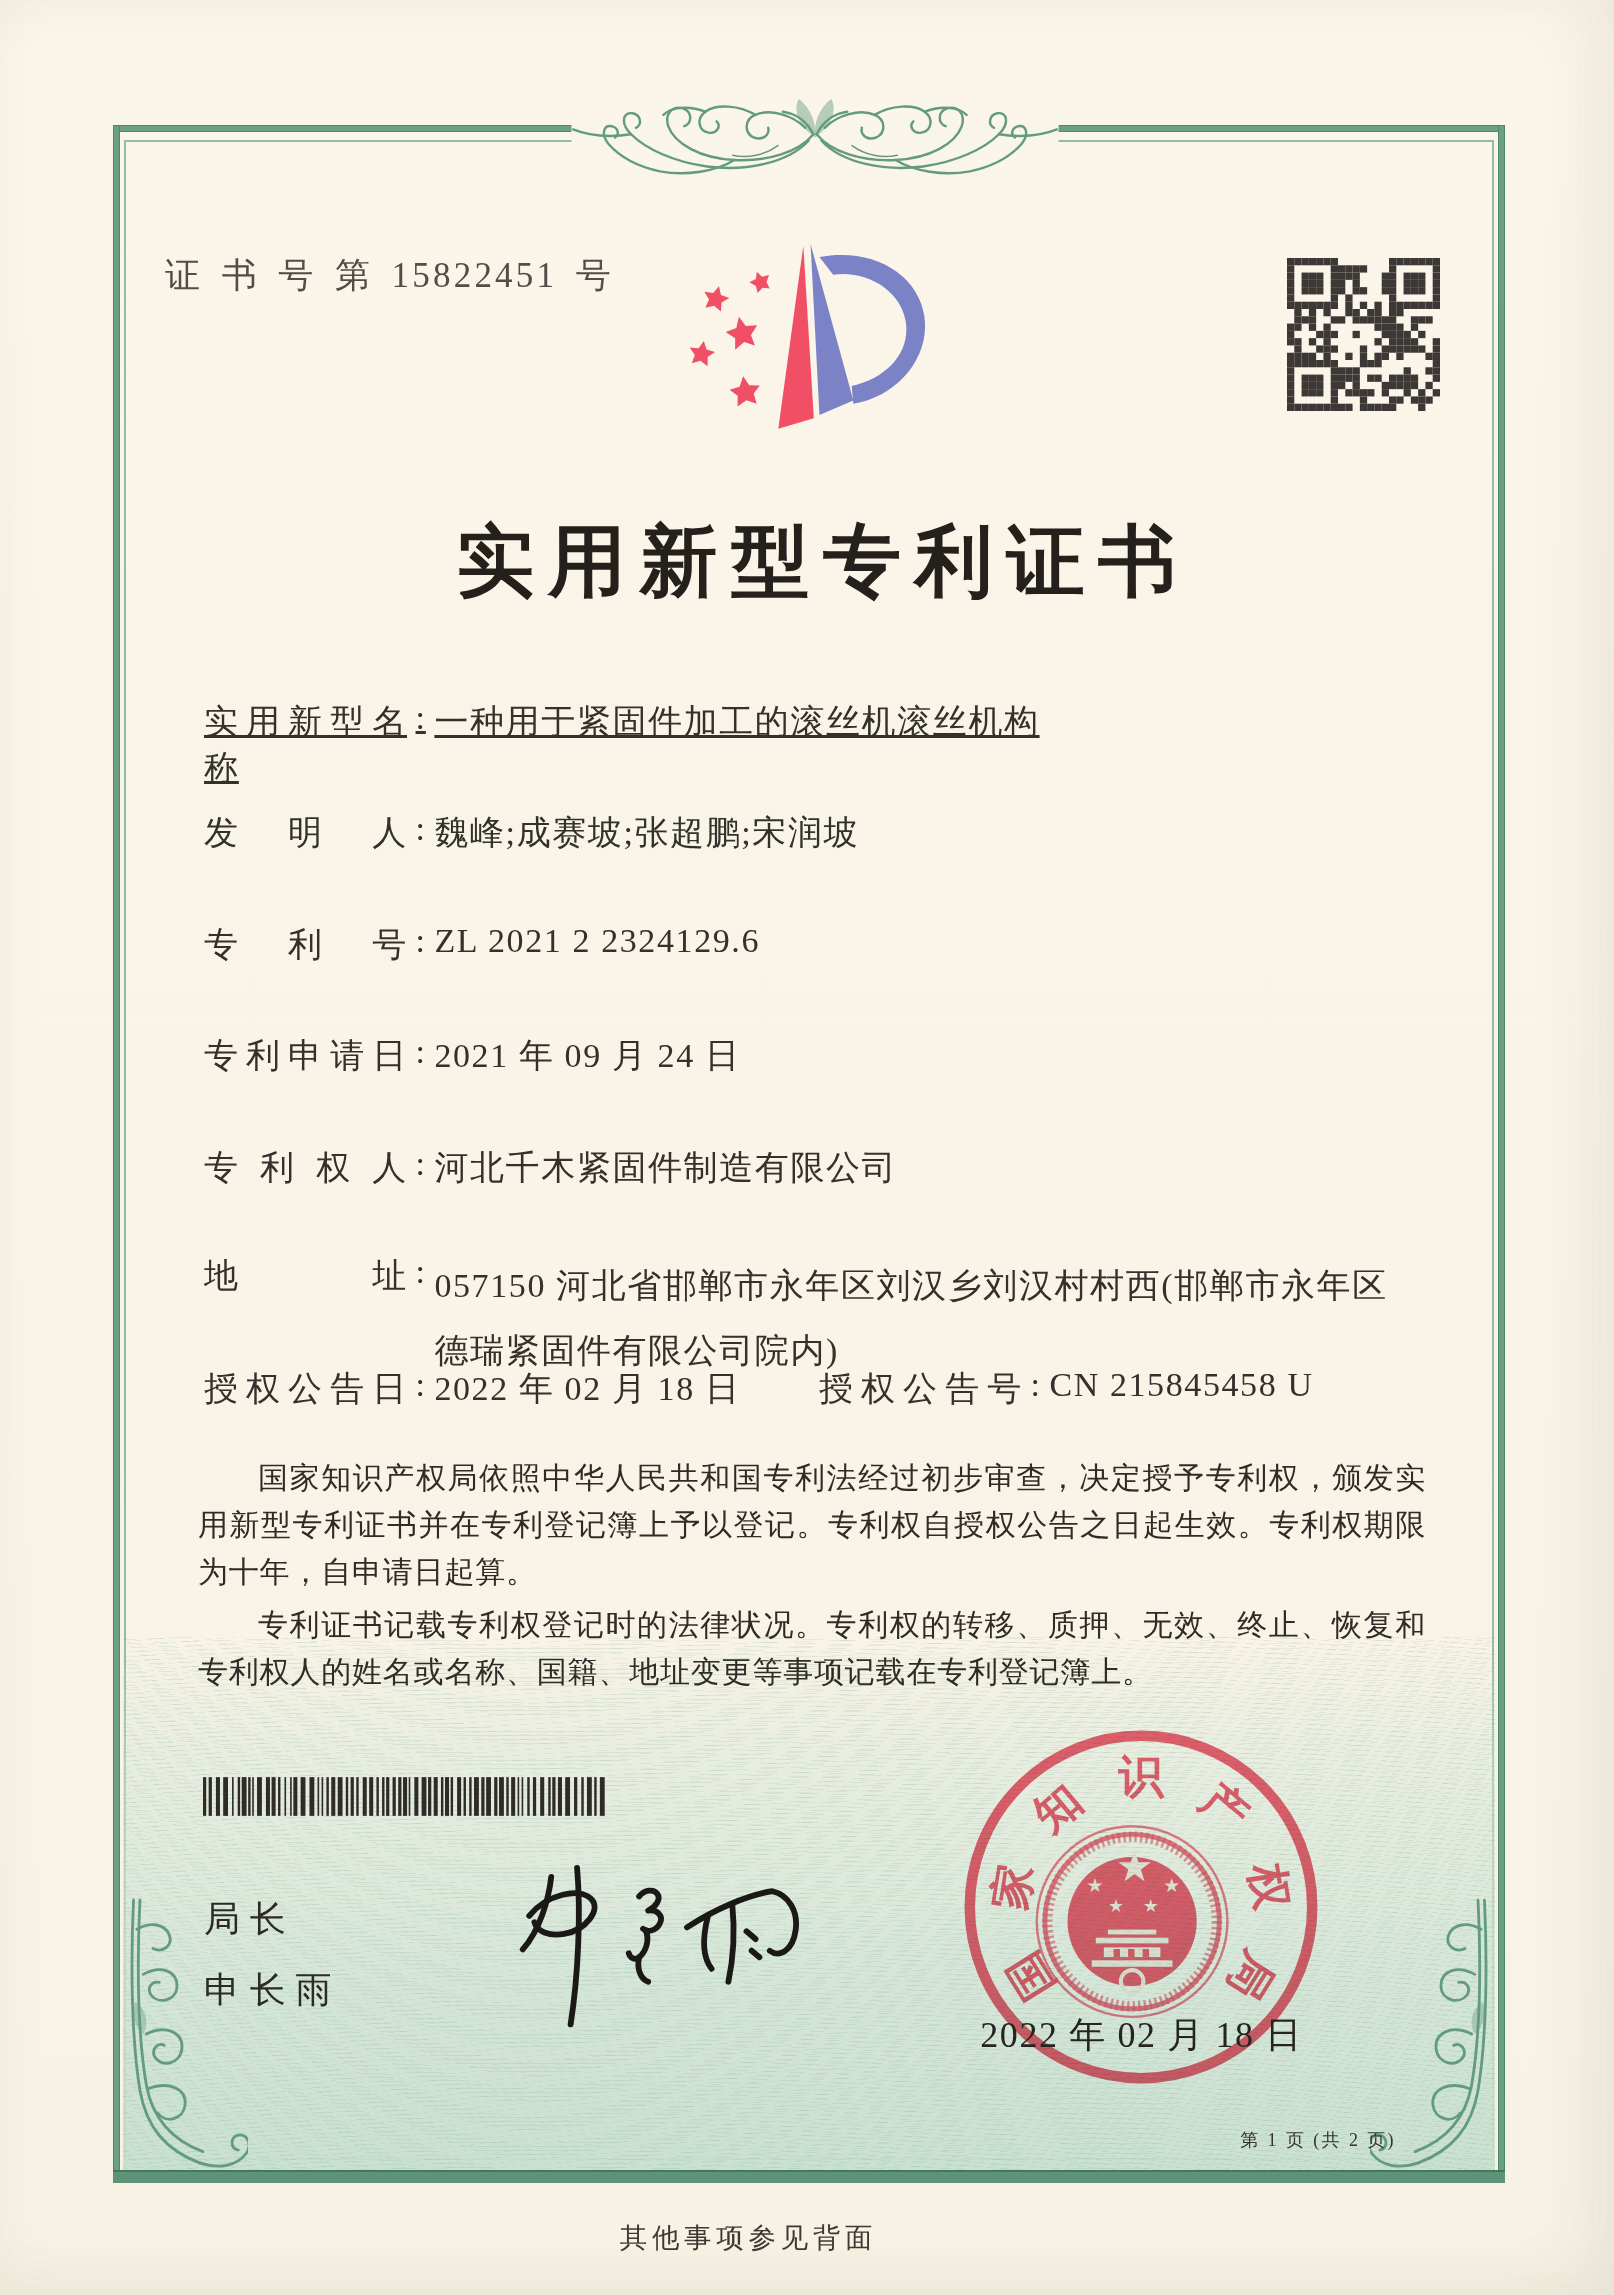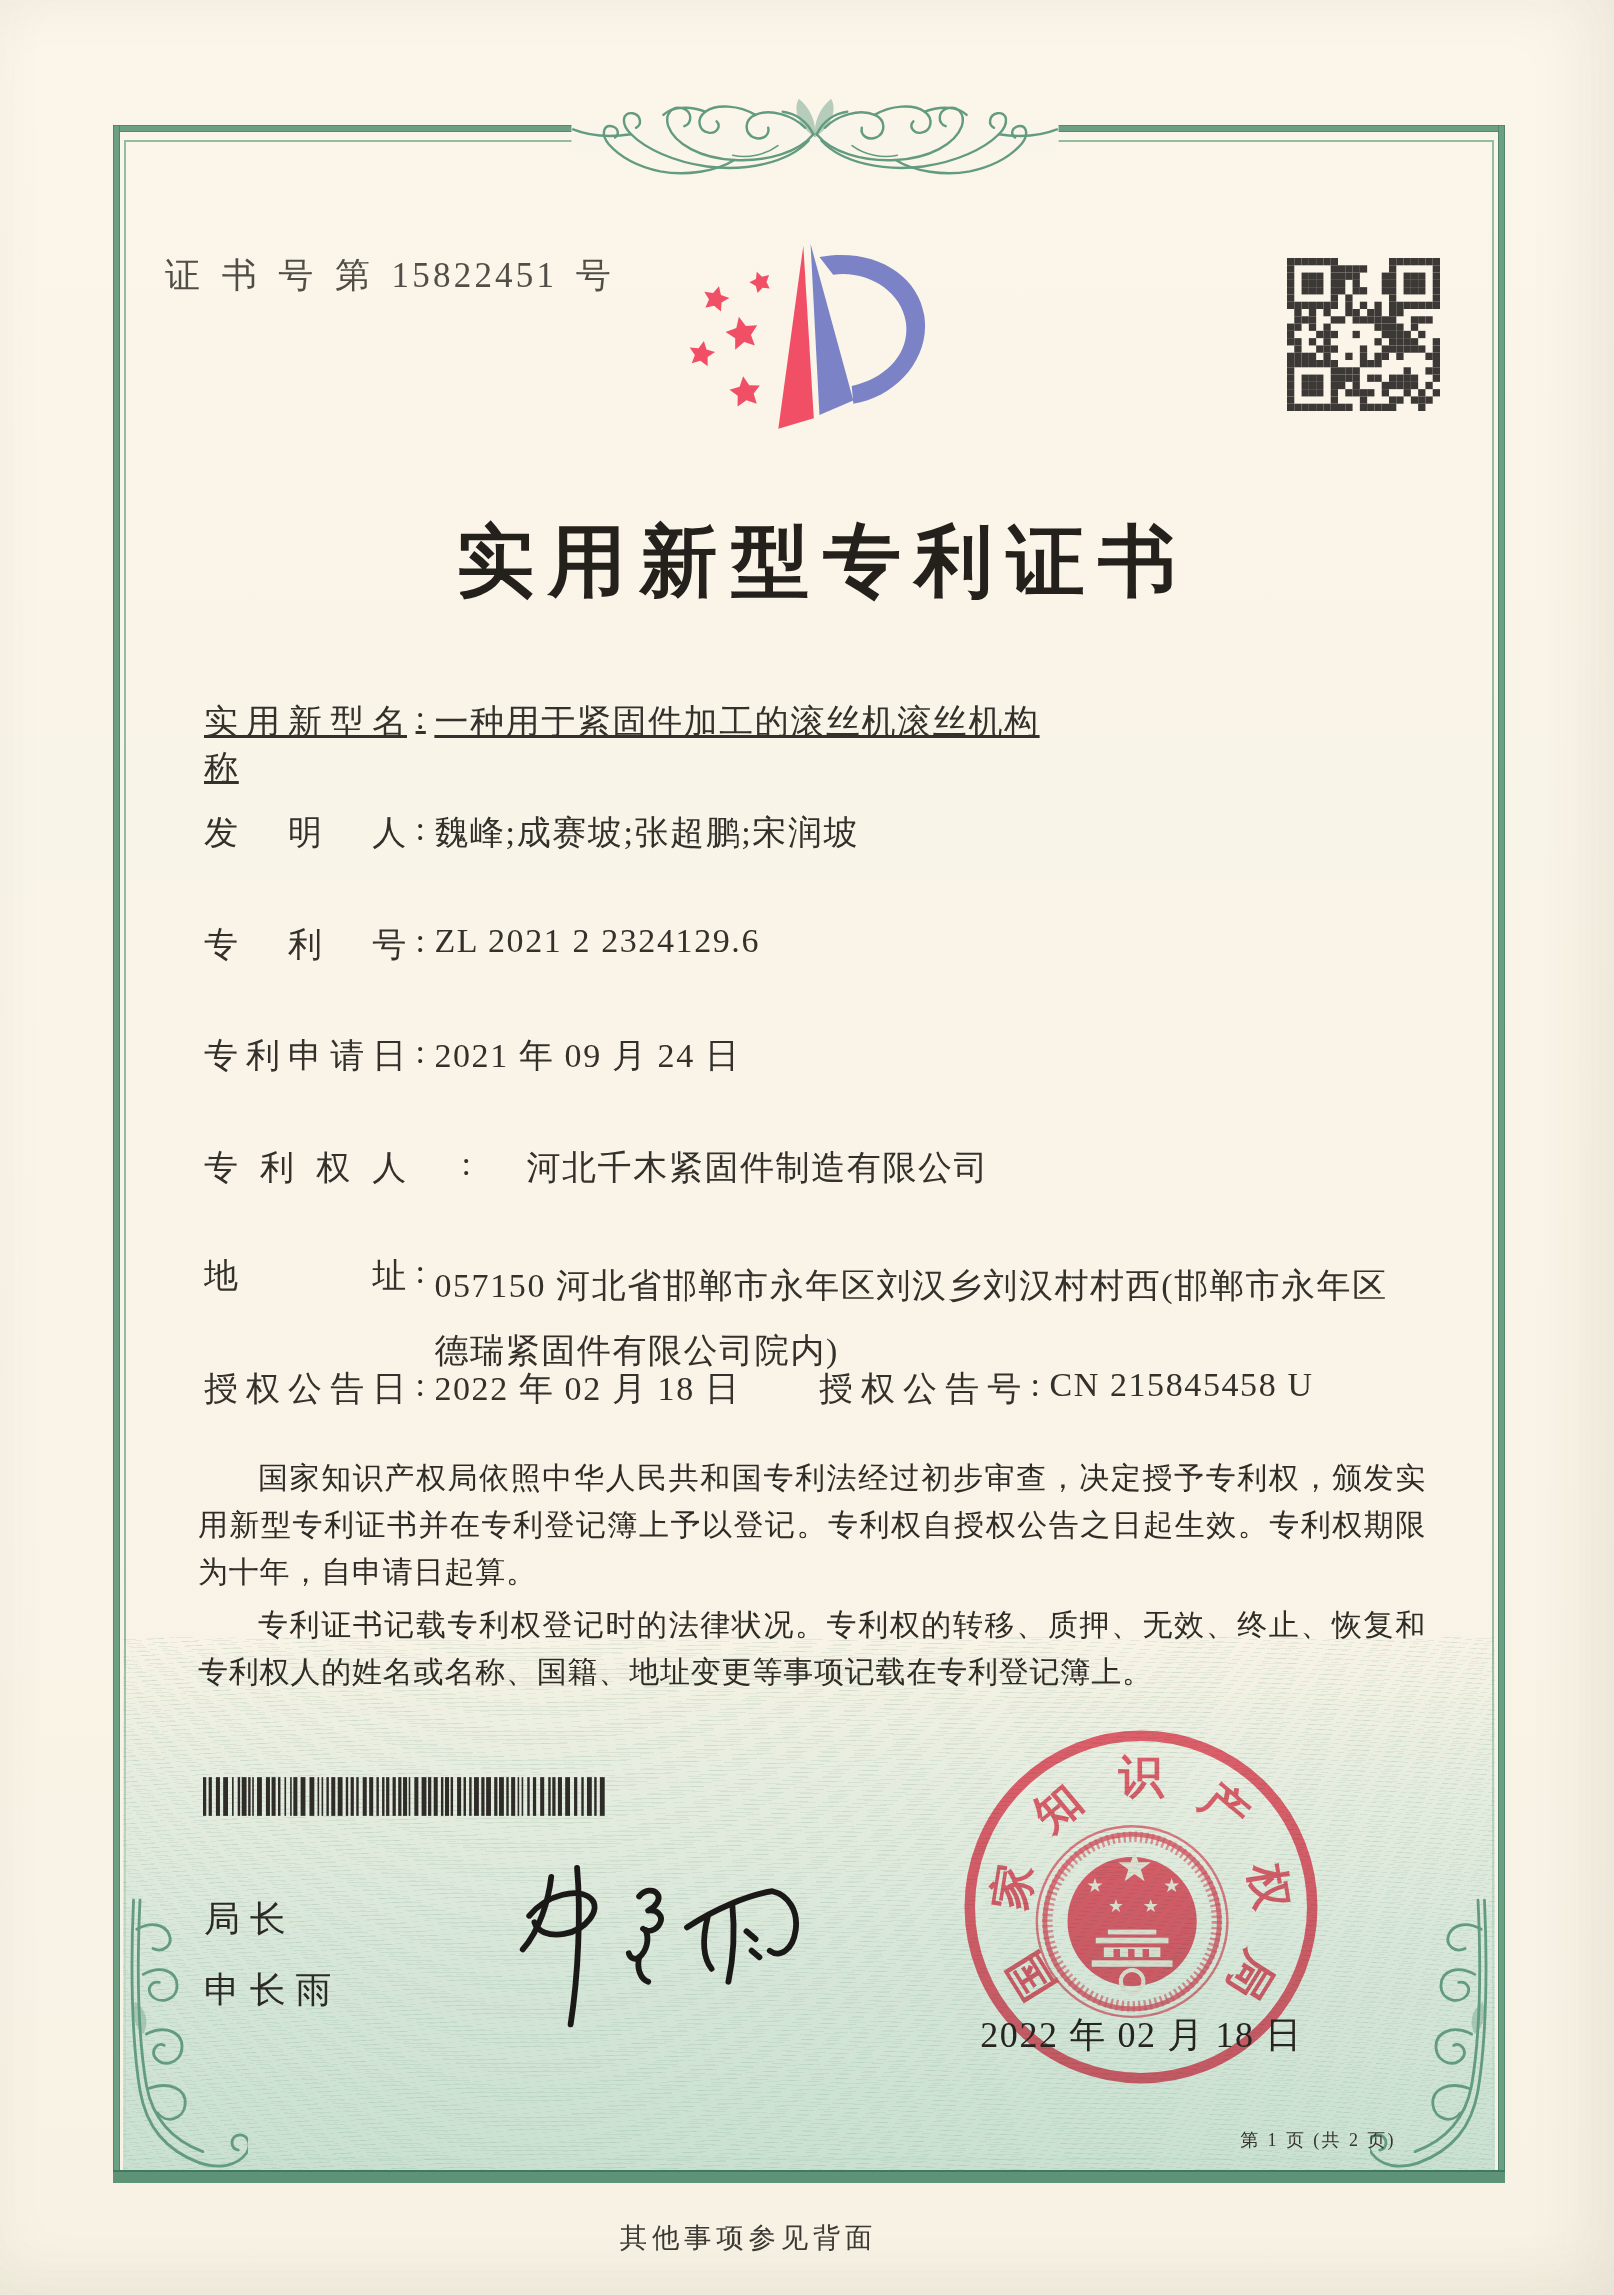--- a/index.html
+++ b/index.html
@@ -38,21 +38,21 @@
     position:absolute;left:0;top:510px;width:1614px;text-align:center;
     font-size:78px;font-weight:bold;letter-spacing:13.7px;color:#24211d;padding-left:16px;
   }
   
   .rows{position:absolute;left:204px;top:0;width:1227px;}
   .row{position:absolute;display:flex;align-items:flex-start;font-size:34px;color:#34312c;letter-spacing:0.8px;}
   .flabel{flex:0 0 203px;text-align:justify;text-align-last:justify;}
   .colon{flex:0 0 27.4px;text-align:center;}
   .fvalue{letter-spacing:1.6px;}
   .row-name{top:699px;text-decoration:underline;}  .row-inventor{top:810px;} .row-patno{top:922px;}
-  .row-filing{top:1033px;} .row-patentee{top:1145px;gap:46px;} .row-addr{top:1253px;}
+  .row-filing{top:1033px;} .row-patentee{top:1145px;} .row-addr{top:1253px;}
   .row-grant{top:1366px;width:1220px;}
   .addr-val{max-width:960px;line-height:65px;}
   .grant2{position:absolute;left:615px;top:0;display:flex;}
   
   .paras{position:absolute;left:198px;top:1454px;width:1228px;font-size:30px;line-height:47px;
          color:#2f2c27;text-align:justify;letter-spacing:0.8px;}
   .paras p{margin:0 0 5.6px 0;text-indent:2em;}
   
   .barcode{position:absolute;left:203px;top:1777px;}
   .director-label{position:absolute;left:204px;top:1895px;font-size:36px;letter-spacing:9.7px;color:#2c2a26;}

